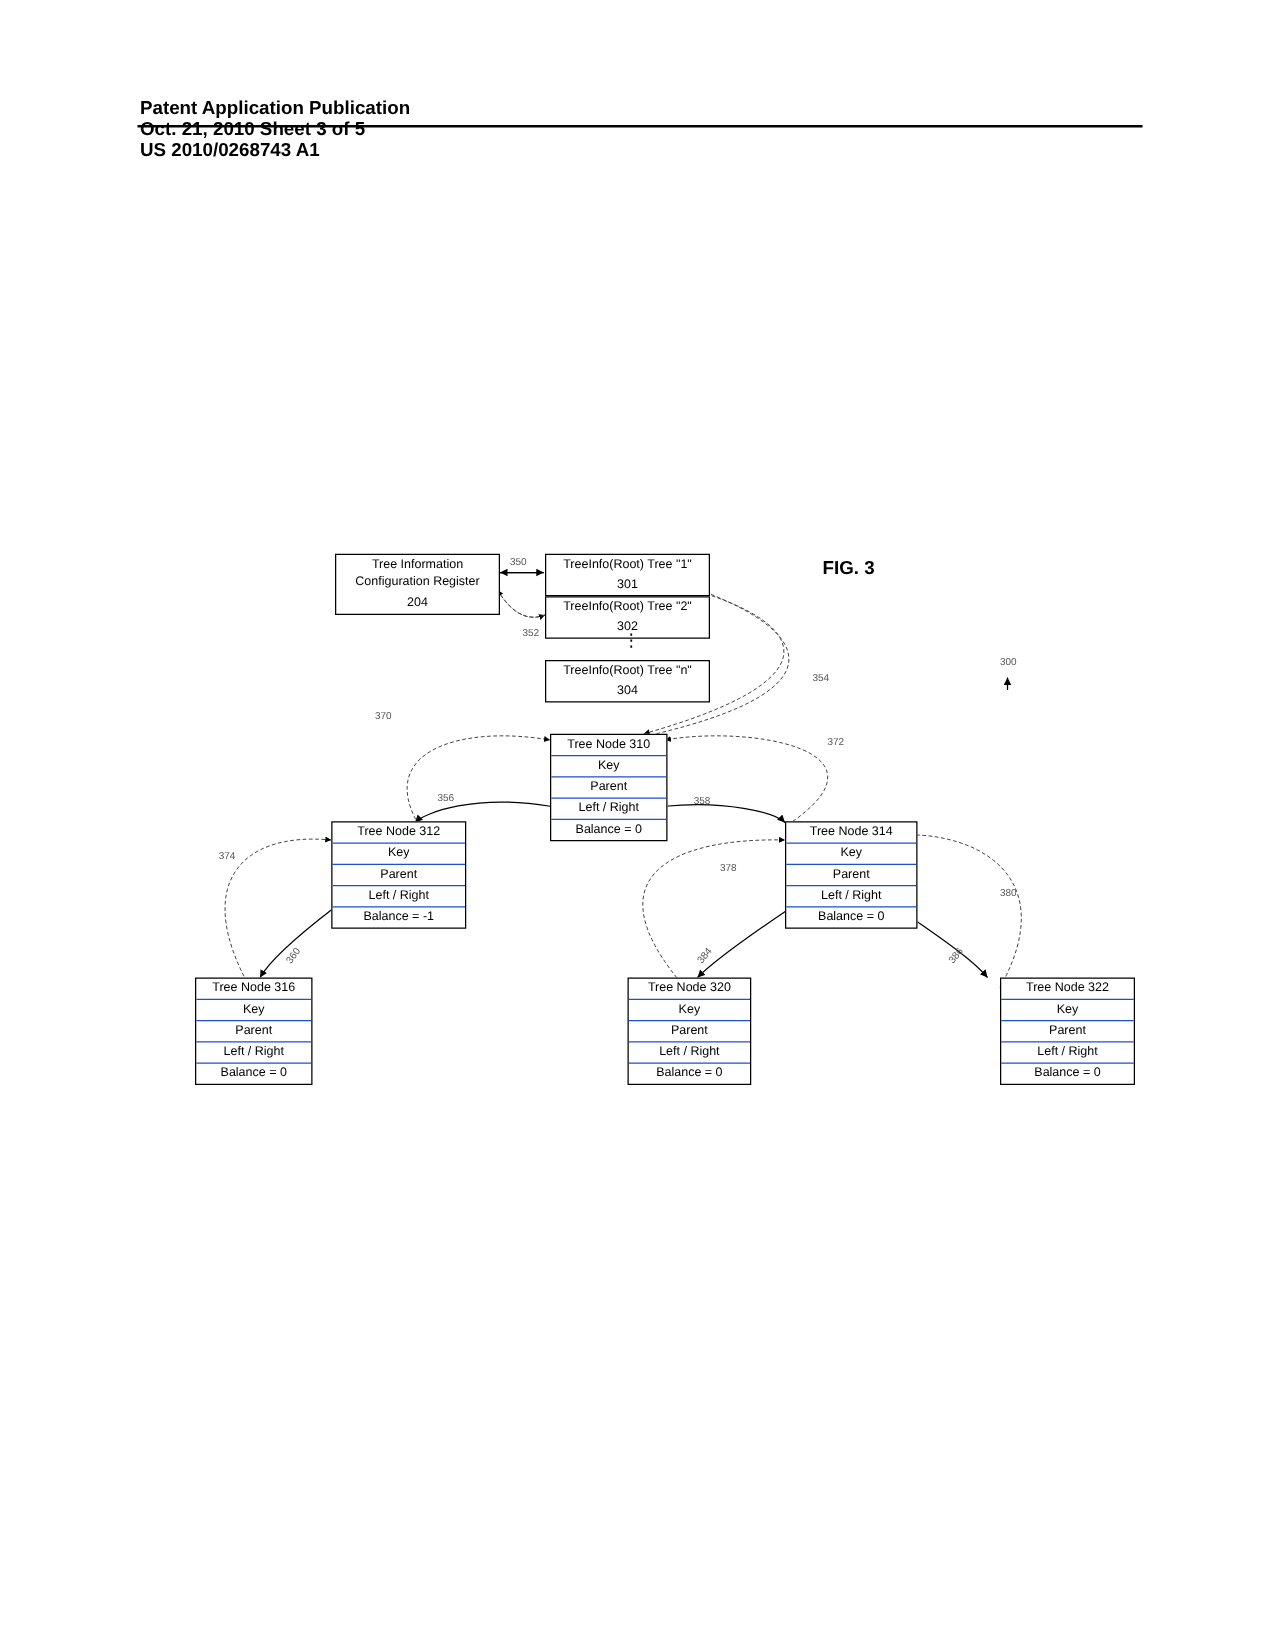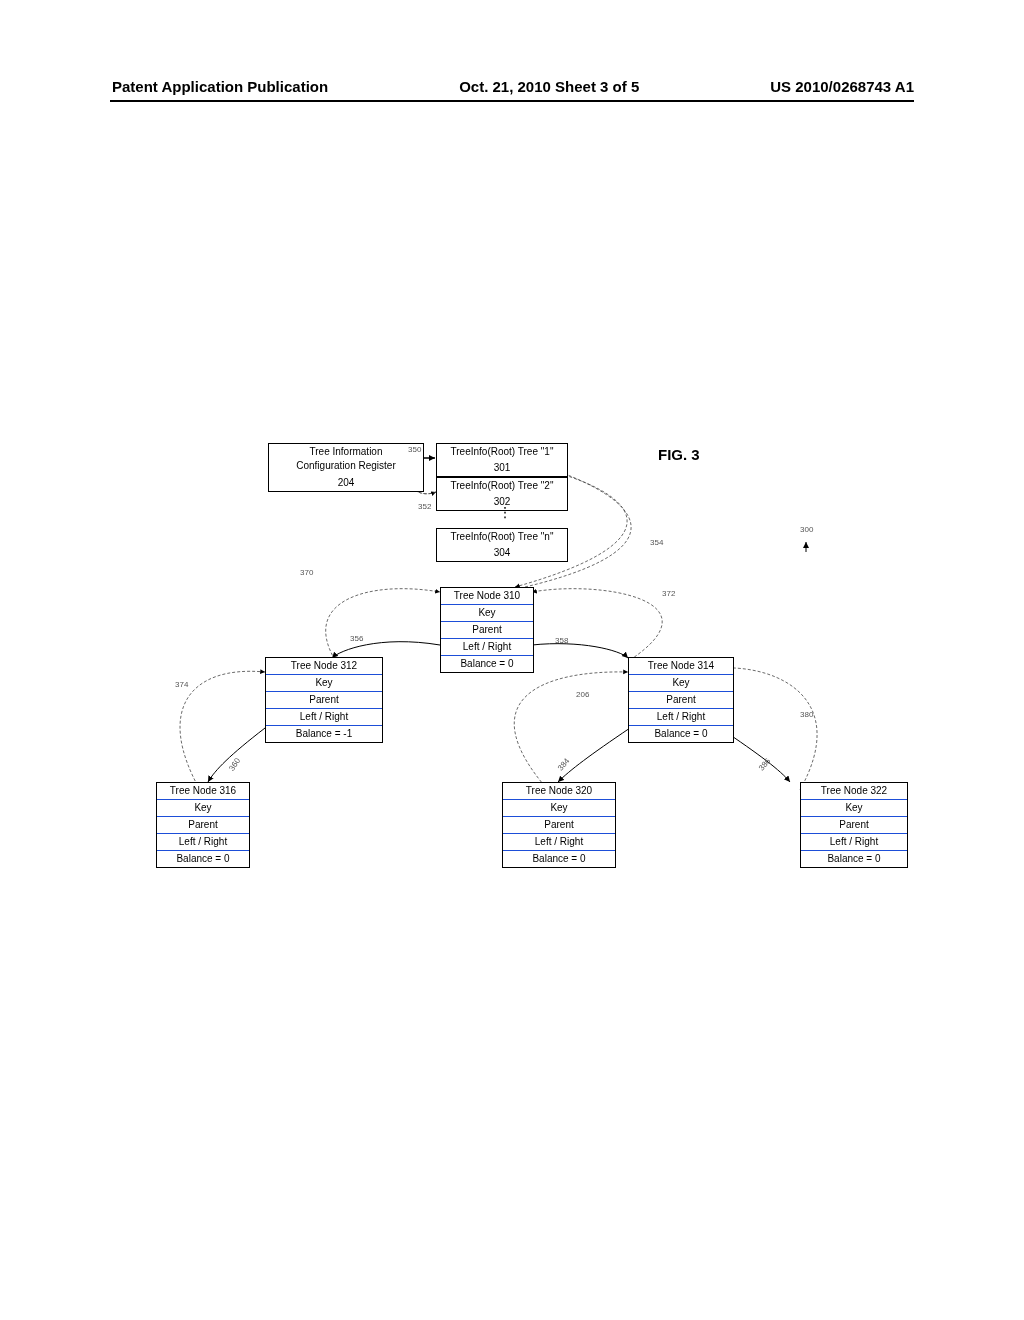--- a/index.html
+++ b/index.html
@@ -13,20 +13,21 @@
   }
   .header {
     position: absolute;
     top: 78px;
     left: 0;
     right: 0;
     display: flex;
     justify-content: space-between;
     padding: 0 110px 0 112px;
     font-size: 15px;
+    flex-direction: column;
   }
   .header .left { font-weight: bold; }
   .header .mid { font-weight: bold; }
   .header .right { font-weight: bold; }
   .hr {
     position: absolute;
     top: 100px;
     left: 110px;
     right: 110px;
     border-top: 2px solid #000;
@@ -104,21 +105,21 @@
 
   <path d="M630,728 C590,755 570,770 558,782" stroke="#000" stroke-width="1" fill="none" marker-end="url(#arrow)"></path>
   <path d="M548,790 C470,700 540,670 628,672" stroke="#444" stroke-width="0.8" fill="none" stroke-dasharray="3,2" marker-end="url(#arrow)"></path>
 
   <path d="M720,728 C760,755 780,770 790,782" stroke="#000" stroke-width="1" fill="none" marker-end="url(#arrow)"></path>
   <path d="M800,790 C850,700 780,665 720,668" stroke="#444" stroke-width="0.8" fill="none" stroke-dasharray="3,2" marker-end="url(#arrow)"></path>
 
   <path d="M806,552 L806,542" stroke="#000" stroke-width="1" fill="none" marker-end="url(#arrow)"></path>
 </svg>
 
-<div class="node-box" style="left:268px; top:443px; width:156px;">
+<div class="node-box" style="left:268px; top:443px; width:132px;">
   <div class="row" style="border-bottom:none;">Tree Information</div>
   <div class="row" style="border-bottom:none; padding-top:0;">Configuration Register</div>
   <div class="row">204</div>
 </div>
 
 <div class="node-box" style="left:436px; top:443px; width:132px;">
   <div class="row" style="border-bottom:none;">TreeInfo(Root) Tree "1"</div>
   <div class="row">301</div>
 </div>
 <div class="node-box" style="left:436px; top:477px; width:132px;">
@@ -132,21 +133,21 @@
 </div>
 
 <div class="node-box" style="left:440px; top:587px; width:94px;">
   <div class="row">Tree Node 310</div>
   <div class="row">Key</div>
   <div class="row">Parent</div>
   <div class="row">Left / Right</div>
   <div class="row">Balance = 0</div>
 </div>
 
-<div class="node-box" style="left:265px; top:657px; width:118px;">
+<div class="node-box" style="left:265px; top:657px; width:108px;">
   <div class="row">Tree Node 312</div>
   <div class="row">Key</div>
   <div class="row">Parent</div>
   <div class="row">Left / Right</div>
   <div class="row">Balance = -1</div>
 </div>
 
 <div class="node-box" style="left:628px; top:657px; width:106px;">
   <div class="row">Tree Node 314</div>
   <div class="row">Key</div>
@@ -156,21 +157,21 @@
 </div>
 
 <div class="node-box" style="left:156px; top:782px; width:94px;">
   <div class="row">Tree Node 316</div>
   <div class="row">Key</div>
   <div class="row">Parent</div>
   <div class="row">Left / Right</div>
   <div class="row">Balance = 0</div>
 </div>
 
-<div class="node-box" style="left:502px; top:782px; width:114px;">
+<div class="node-box" style="left:502px; top:782px; width:99px;">
   <div class="row">Tree Node 320</div>
   <div class="row">Key</div>
   <div class="row">Parent</div>
   <div class="row">Left / Right</div>
   <div class="row">Balance = 0</div>
 </div>
 
 <div class="node-box" style="left:778px; top:782px; width:108px;margin-left:22px;">
   <div class="row">Tree Node 322</div>
   <div class="row">Key</div>
@@ -182,16 +183,16 @@
 <div class="reflabel" style="left:800px; top:525px;">300</div>
 <div class="reflabel" style="left:408px; top:445px;">350</div>
 <div class="reflabel" style="left:418px; top:490px;margin-top:12px;">352</div>
 <div class="reflabel" style="left:650px; top:538px;">354</div>
 <div class="reflabel" style="left:350px; top:634px;">356</div>
 <div class="reflabel" style="left:555px; top:636px;">358</div>
 <div class="reflabel" style="left:228px; top:760px; transform:rotate(-55deg);">360</div>
 <div class="reflabel" style="left:300px; top:568px;">370</div>
 <div class="reflabel" style="left:662px; top:589px;">372</div>
 <div class="reflabel" style="left:175px; top:680px;">374</div>
-<div class="reflabel" style="left:576px; top:690px;">206</div>
+<div class="reflabel" style="left:576px; top:690px;">378</div>
 <div class="reflabel" style="left:800px; top:710px;">380</div>
 <div class="reflabel" style="left:557px; top:760px; transform:rotate(-50deg);">384</div>
 <div class="reflabel" style="left:758px; top:760px; transform:rotate(-50deg);">386</div>
 
 </body></html>

